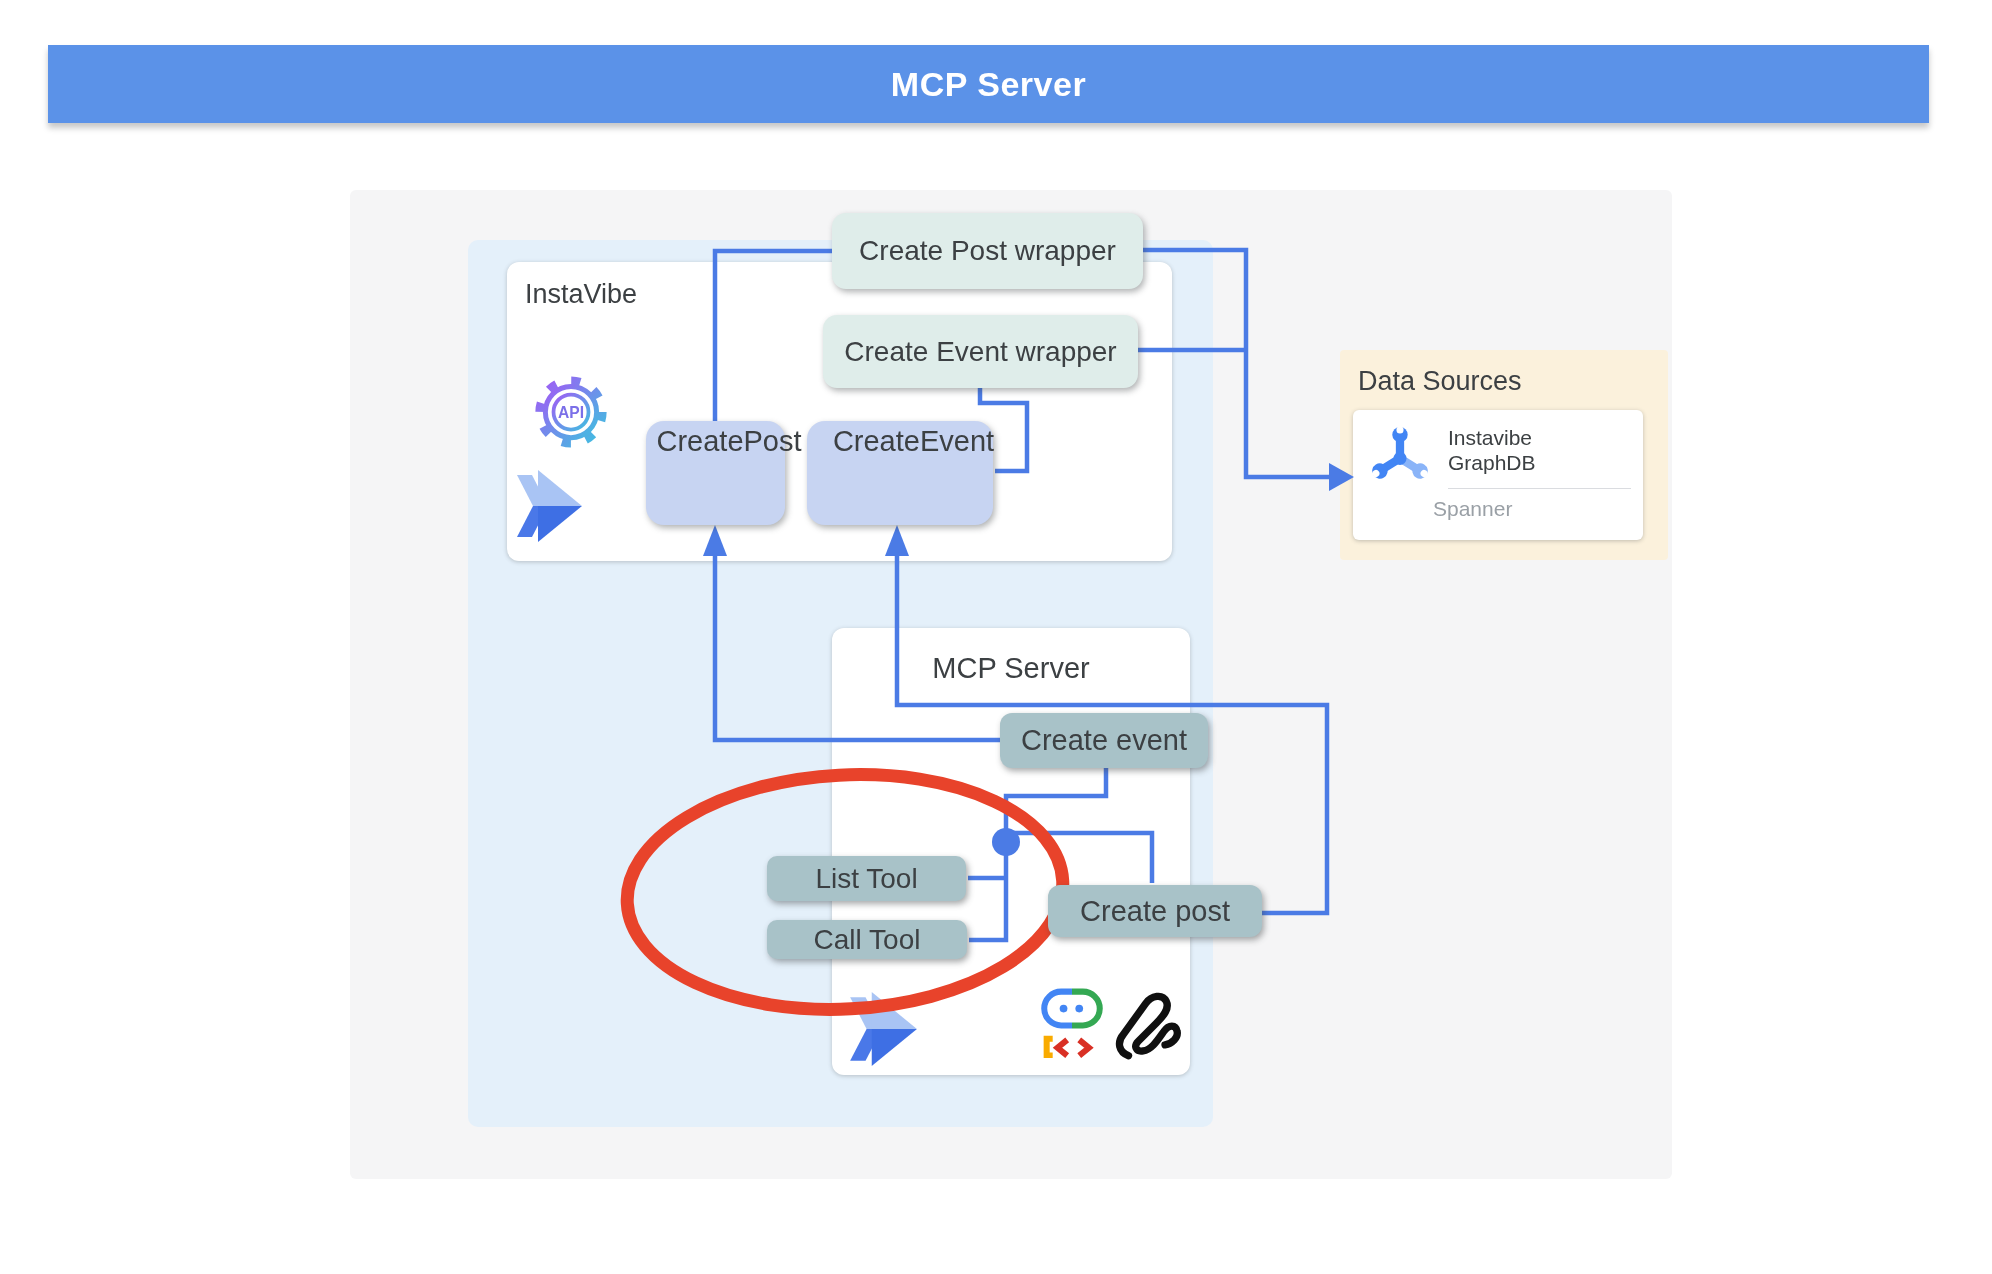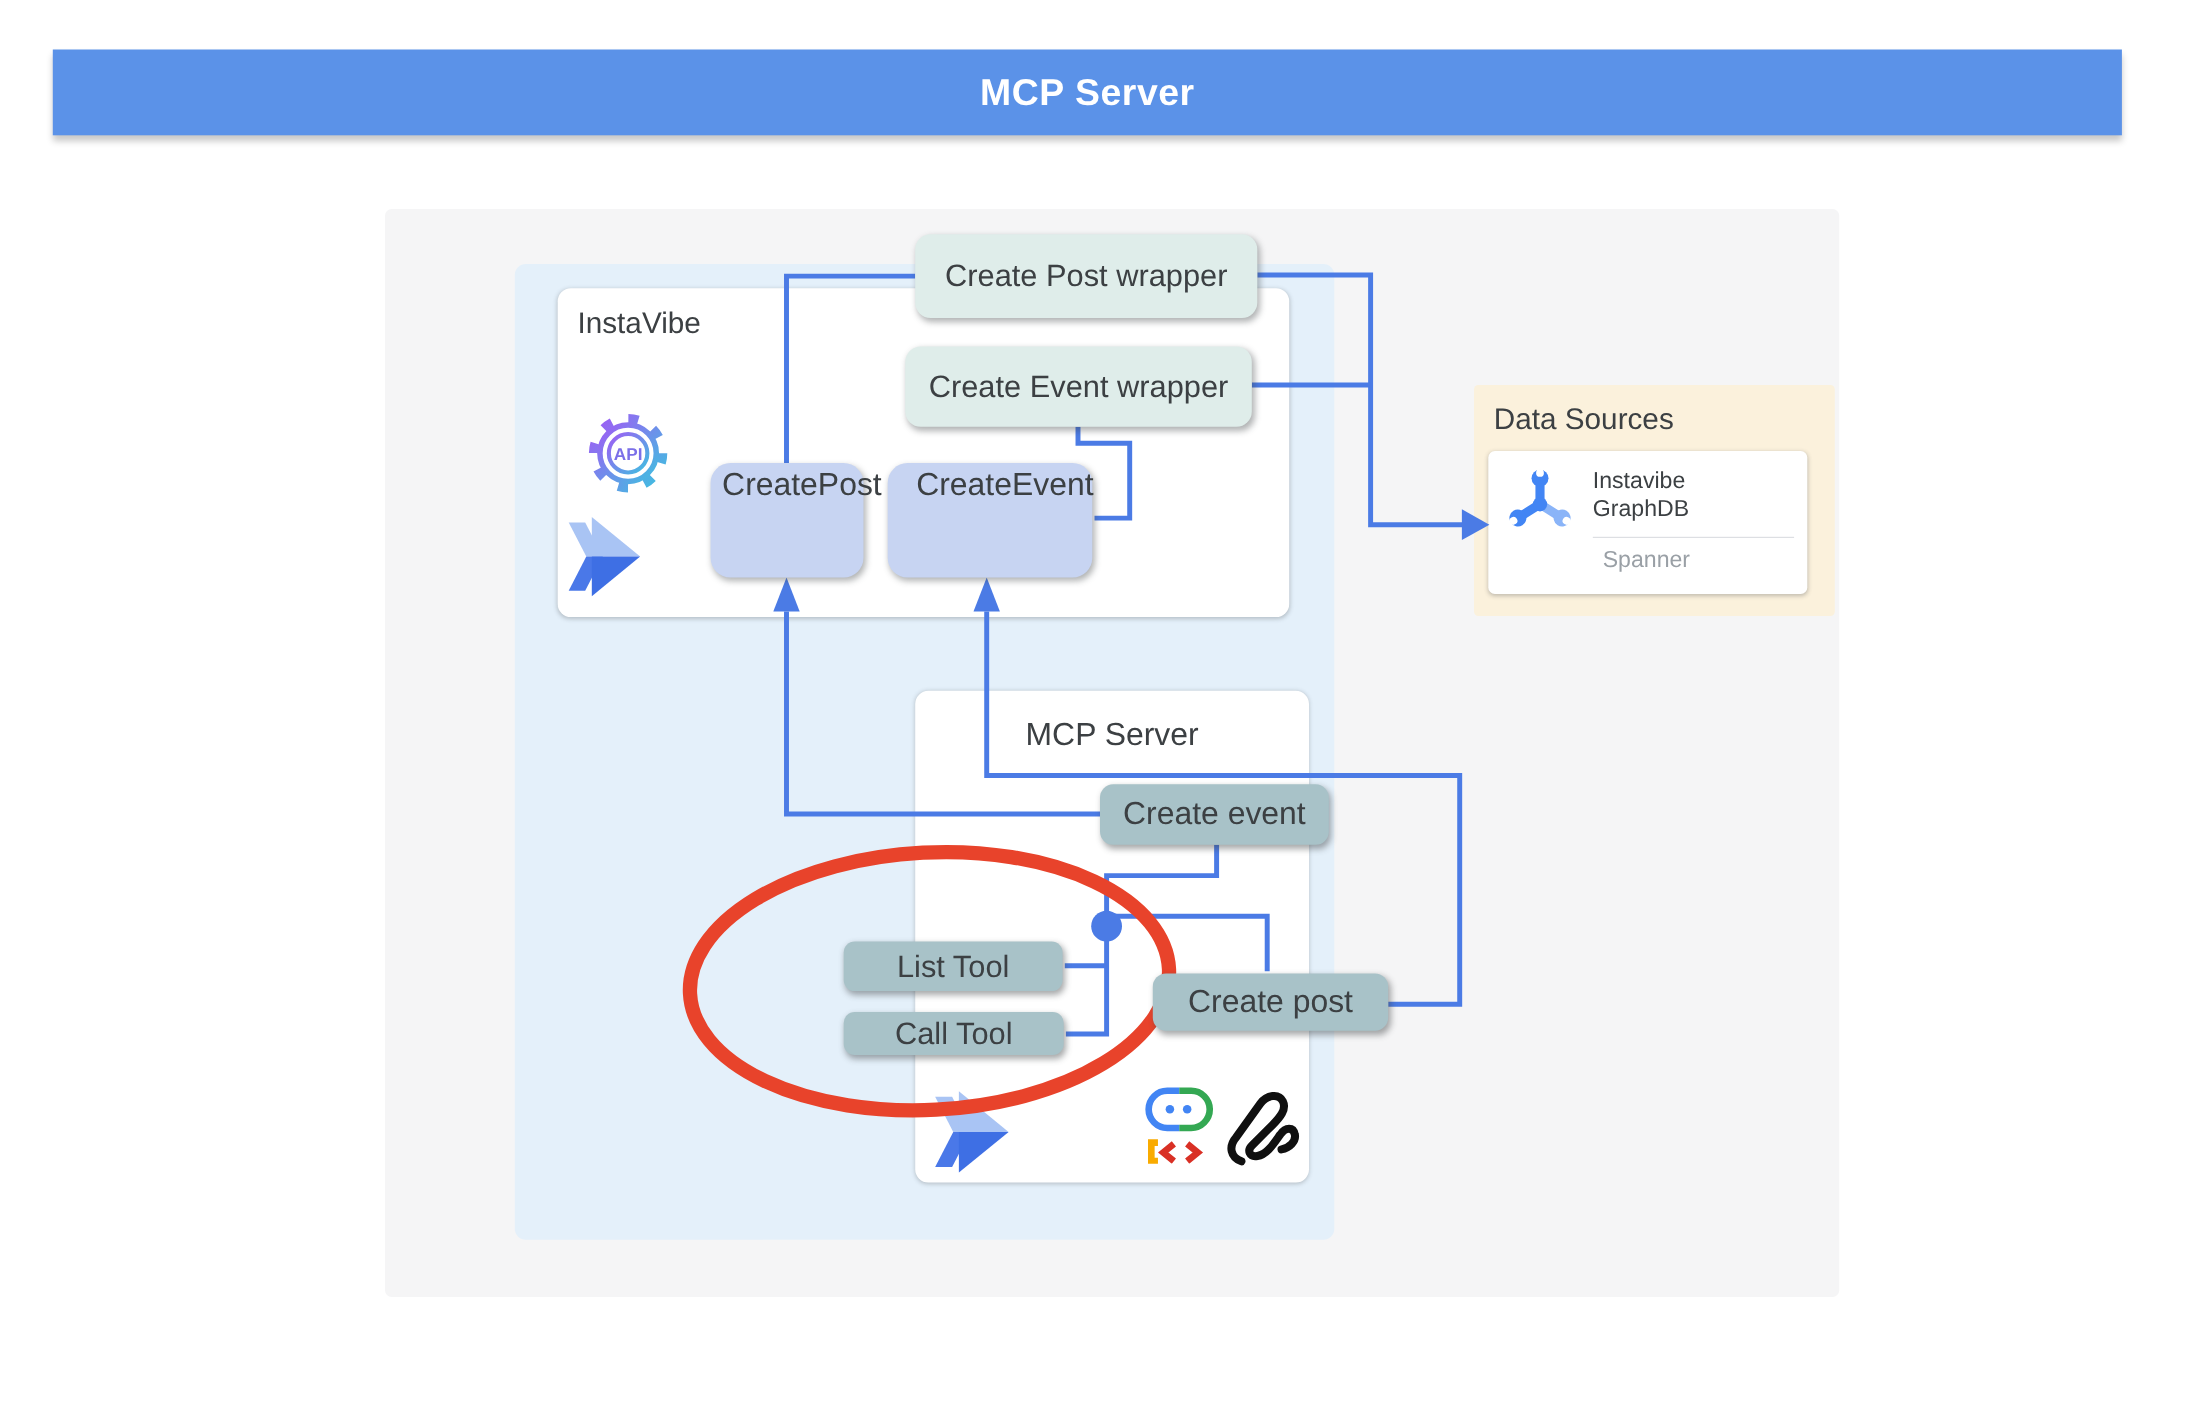--- a/index.html
+++ b/index.html
@@ -54,21 +54,21 @@
   .chip-list-tool{left:767px;top:856px;width:199px;height:45px;font-size:28px;}
   .chip-call-tool{left:767px;top:920px;width:200px;height:39px;font-size:28px;}
 
   
   .ds-panel{left:1340px;top:350px;width:328px;height:210px;background:#FBF1DC;border-radius:4px;z-index:2;}
   .ds-title{position:absolute;left:18px;top:16px;font-size:27px;color:#3C4043;}
   .ds-card{position:absolute;left:13px;top:60px;width:290px;height:130px;background:#ffffff;
            border-radius:6px;box-shadow:0 1px 4px rgba(60,64,67,.3);}
   .ds-name{position:absolute;left:95px;top:15px;font-size:21px;line-height:25px;color:#3C4043;}
   .ds-divider{position:absolute;left:95px;top:78px;width:183px;height:1px;background:#DADCE0;}
-  .ds-sub{position:absolute;left:104px;top:87px;font-size:21px;color:#9AA0A6;}
+  .ds-sub{position:absolute;left:80px;top:87px;font-size:21px;color:#9AA0A6;}
 
   
   .lines-svg{left:0;top:0;width:1992px;height:1274px;z-index:5;pointer-events:none;}
   .red-svg{left:0;top:0;width:1992px;height:1274px;z-index:7;pointer-events:none;}
   .junction-dot{left:992px;top:828px;width:28px;height:28px;border-radius:50%;background:#4B7BE5;z-index:9;}
 </style>
 </head>
 <body>
 
 <div class="stage">

